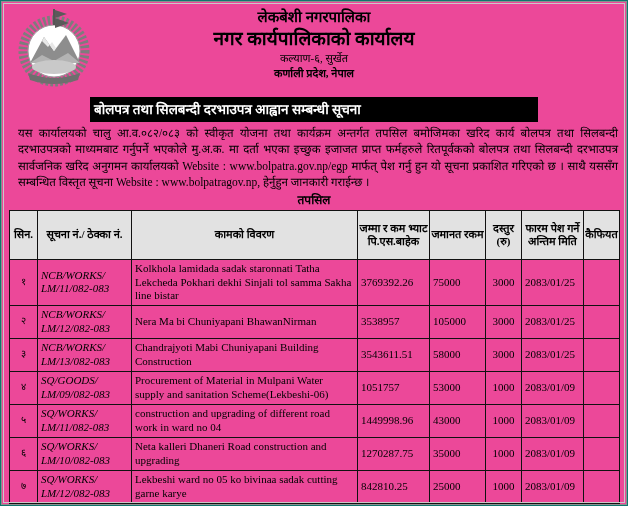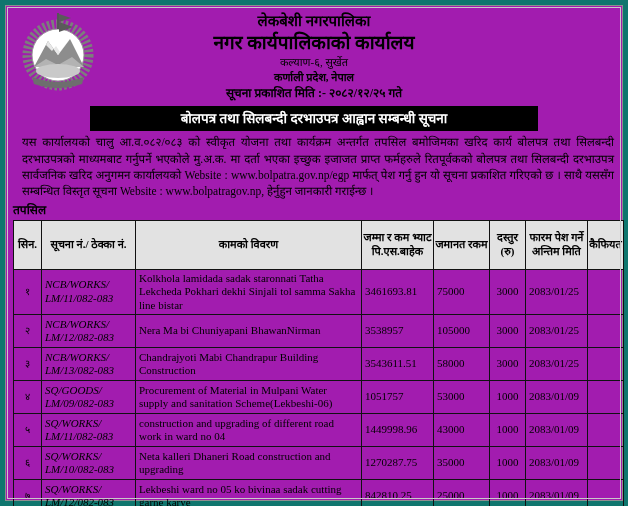--- a/index.html
+++ b/index.html
@@ -1,34 +1,34 @@
 <!DOCTYPE html>
 <html><head>
 <meta charset="utf-8">
 <style>
   html,body{margin:0;padding:0;background:#ffffff;}
   body{width:628px;height:506px;font-family:"Liberation Serif","DejaVu Serif",serif;color:#000;}
-  .page{box-sizing:border-box;width:628px;height:506px;border:5px solid #0f766e;background:#a21caf;}
+  .page{box-sizing:border-box;width:628px;height:506px;border:1px solid #0f766e;background:#ec4899;}
   .inner{box-sizing:border-box;width:100%;height:100%;border:1px solid #8f8f8f;outline:1px solid #c9c9c9;
          outline-offset:-3px;padding:4px 7px 2px 7px;}
   
   .header{position:relative;min-height:86px;}
   .logo{position:absolute;left:3px;top:1px;width:84px;height:80px;}
   .htext{text-align:center;padding-top:2px;}
   .h1{font-size:15px;font-weight:bold;line-height:1.25;}
   .h2{font-size:19px;font-weight:bold;line-height:1.25;}
   .h3{font-size:11px;font-weight:normal;line-height:1.4;}
   .h4{font-size:11px;font-weight:bold;line-height:1.4;}
   .h5{font-size:12px;font-weight:bold;line-height:1.35;}
   
-  .banner{margin:5px auto 3px auto;width:448px;background:#000;color:#fff;text-align:center;
+  .banner{margin:5px auto 3px auto;width:448px;background:#000;color:#fff;text-align:left;
           font-weight:bold;font-size:13.5px;padding:3px 4px 4px 4px;box-sizing:border-box;}
   
   .para{margin:2px 1px 0 9px;font-size:11.5px;line-height:1.42;text-align:justify;}
-  .tapasil{text-align:left;font-weight:bold;font-size:12px;margin:1px 0 2px 0;}
+  .tapasil{text-align:center;font-weight:bold;font-size:12px;margin:1px 0 2px 0;}
   
   table{border-collapse:collapse;table-layout:fixed;width:100%;}
   th,td{border:1px solid #111;vertical-align:middle;overflow:hidden;}
   thead th{background:#e2e2e2;font-weight:bold;font-size:11px;line-height:1.25;height:44px;
            text-align:center;padding:2px 1px;}
   tbody td{font-size:11px;line-height:1.22;padding:2px 3px;height:28px;}
   td.c0{text-align:center;font-size:10px;}
   td.c1{white-space:pre-line;font-style:italic;}
   td.c2{}
   td.c3,td.c4,td.c6{text-align:left;}
@@ -53,21 +53,20 @@
           <path d="M18 56 L30 48 L42 54 L56 46 L68 56 Z" fill="#b3b3b3"></path>
           <ellipse cx="42" cy="60" rx="22" ry="7" fill="#c9c9c9"></ellipse>
           <path d="M16 66 Q42 76 68 66 L66 73 Q42 81 18 73 Z" fill="#6e6e6e"></path>
         </svg>
       </div>
       <div class="htext">
         <div class="h1">लेकबेशी नगरपालिका</div>
         <div class="h2">नगर कार्यपालिकाको कार्यालय</div>
         <div class="h3">कल्याण-६, सुर्खेत</div>
         <div class="h4">कर्णाली प्रदेश, नेपाल</div>
-        <div class="h5">सूचना प्रकाशित मिति :- २०८२/१२/२५ गते</div>
       </div>
     </div>
 
     <div class="banner">
       <span>बोलपत्र तथा  सिलबन्दी दरभाउपत्र आह्वान सम्बन्धी सूचना</span>
     </div>
 
     <p class="para">यस कार्यालयको चालु आ.व.०८२/०८३ को स्वीकृत योजना तथा कार्यक्रम अन्तर्गत तपसिल बमोजिमका खरिद कार्य बोलपत्र तथा सिलबन्दी दरभाउपत्रको माध्यमबाट गर्नुपर्ने भएकोले मु.अ.क. मा दर्ता भएका इच्छुक इजाजत प्राप्त फर्महरुले रितपूर्वकको  बोलपत्र तथा सिलबन्दी दरभाउपत्र सार्वजनिक खरिद अनुगमन कार्यालयको Website : www.bolpatra.gov.np/egp मार्फत् पेश गर्नु हुन यो सूचना प्रकाशित गरिएको छ । साथै यससँग सम्बन्धित विस्तृत सूचना Website : www.bolpatragov.np, हेर्नुहुन जानकारी गराईन्छ ।</p>
 
     <div class="tapasil">तपसिल</div>
@@ -94,42 +93,42 @@
             <th class="c6">फारम पेश गर्ने अन्तिम मिति</th>
             <th class="c7">कैफियत</th>
           </tr>
       </thead>
       <tbody>
           <tr>
             <td class="c0">१</td>
             <td class="c1">NCB/WORKS/
 LM/11/082-083</td>
             <td class="c2">Kolkhola lamidada sadak staronnati Tatha Lekcheda Pokhari dekhi Sinjali tol samma Sakha line bistar</td>
-            <td class="c3">3461693.81</td>
+            <td class="c3">3769392.26</td>
             <td class="c4">75000</td>
             <td class="c5">3000</td>
             <td class="c6">2083/01/25</td>
             <td class="c7"></td>
           </tr>
           <tr>
             <td class="c0">२</td>
             <td class="c1">NCB/WORKS/
 LM/12/082-083</td>
             <td class="c2">Nera Ma bi Chuniyapani BhawanNirman</td>
             <td class="c3">3538957</td>
             <td class="c4">105000</td>
             <td class="c5">3000</td>
             <td class="c6">2083/01/25</td>
             <td class="c7"></td>
           </tr>
           <tr>
             <td class="c0">३</td>
             <td class="c1">NCB/WORKS/
 LM/13/082-083</td>
-            <td class="c2">Chandrajyoti Mabi Chandrapur Building Construction</td>
+            <td class="c2">Chandrajyoti Mabi Chuniyapani Building Construction</td>
             <td class="c3">3543611.51</td>
             <td class="c4">58000</td>
             <td class="c5">3000</td>
             <td class="c6">2083/01/25</td>
             <td class="c7"></td>
           </tr>
           <tr>
             <td class="c0">४</td>
             <td class="c1">SQ/GOODS/
 LM/09/082-083</td>

